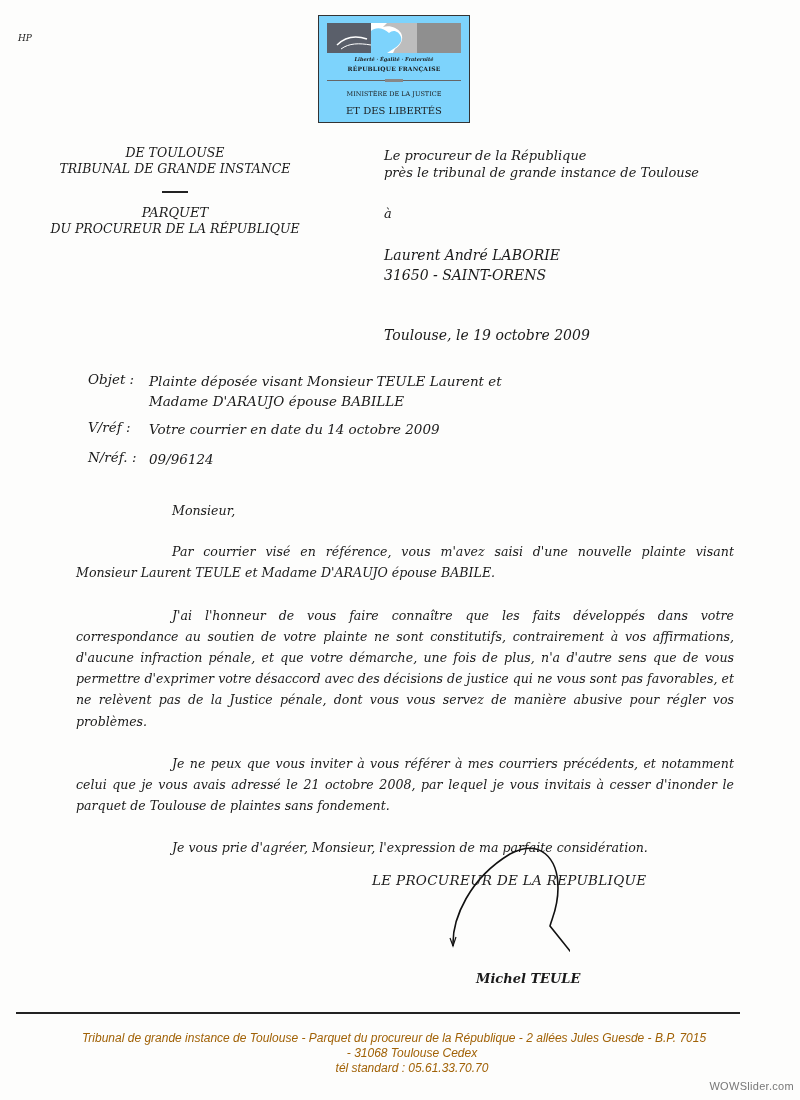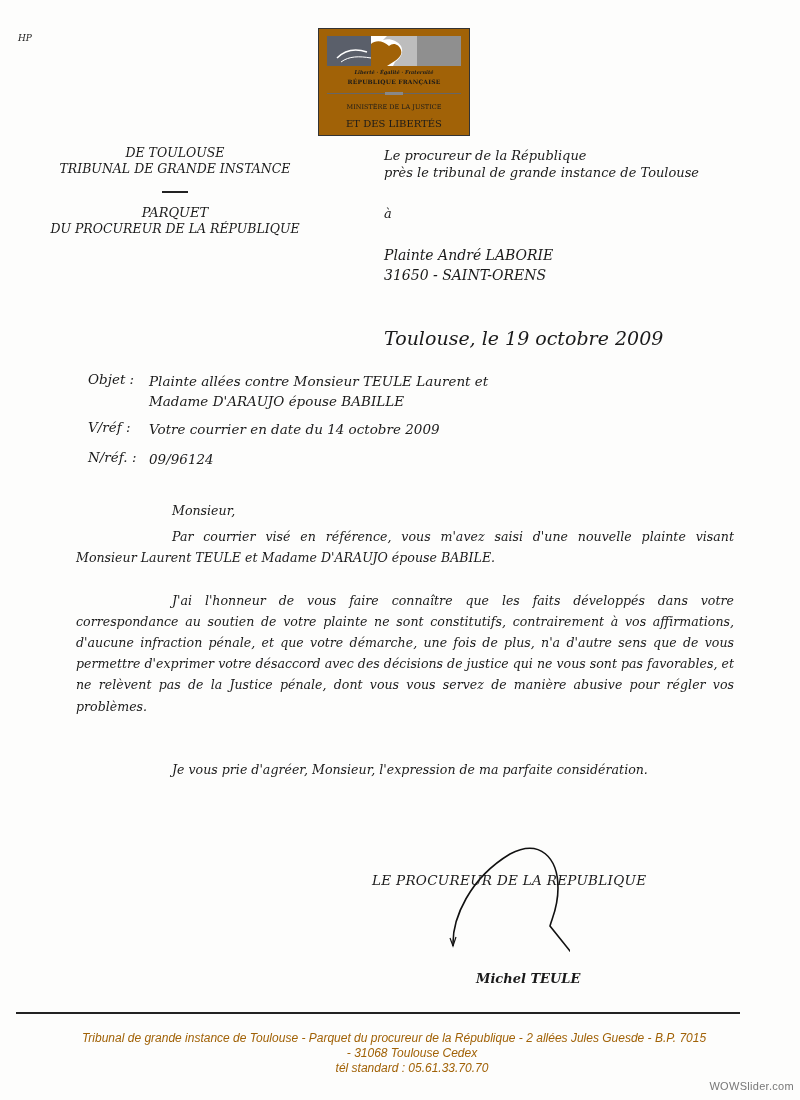--- a/index.html
+++ b/index.html
@@ -5,51 +5,51 @@
   html, body { margin: 0; padding: 0; }
   body {
     width: 800px; height: 1100px; position: relative; overflow: hidden;
     background: #fdfdfc; color: #1a1a1a;
     font-family: "DejaVu Serif", serif;
   }
   .abs { position: absolute; }
   .hp { left: 18px; top: 33px; font-size: 9px; font-style: italic; text-align: right; }
 
   
-  .logo { left: 318px; top: 15px; width: 150px; height: 106px; border: 1px solid #333; background: #a16207; margin-top: 13px; }
+  .logo { left: 318px; top: 15px; width: 150px; height: 106px; border: 1px solid #333; background: #7dd3fc; }
   .logo .marianne { position: absolute; left: 8px; top: 7px; width: 134px; height: 30px; }
   .logo .devise { position: absolute; left: 0; width: 100%; top: 40px; text-align: center; font-size: 5px; font-style: italic; font-weight: bold; }
   .logo .rf { position: absolute; left: 0; width: 100%; top: 49px; text-align: center; font-size: 6px; font-weight: bold; letter-spacing: 0.2px; }
   .logo .sep { position: absolute; left: 8px; right: 8px; top: 64px; border-top: 1px solid #666; }
   .logo .sep i { position: absolute; left: 58px; top: -2px; width: 18px; height: 3px; background: #888; }
   .logo .min1 { position: absolute; left: 0; width: 100%; top: 74px; text-align: center; font-size: 6.5px; }
   .logo .min2 { position: absolute; left: 0; width: 100%; top: 89px; text-align: center; font-size: 10px; }
 
   
   .lefthead { left: 30px; top: 145px; width: 290px; text-align: center; font-style: italic; font-size: 12.5px; line-height: 16px; }
   .lefthead .dash { width: 26px; margin: 14px auto 12px; border-top: 2px solid #222; }
   .lefthead .parquet { font-size: 13px; }
 
   
   .righthead { left: 384px; top: 147px; font-style: italic; font-size: 13px; line-height: 17px; }
   .addr { left: 384px; top: 245px; font-style: italic; font-size: 14px; line-height: 20px; }
-  .dateline { left: 384px; top: 327px; font-style: italic; font-size: 19px; }
+  .dateline { left: 384px; top: 327px; font-style: italic; font-size: 14px; }
   .a-char { left: 384px; top: 206px; font-style: italic; font-size: 13px; }
 
   
   .refs { left: 88px; top: 371px; font-style: italic; font-size: 13.5px; }
   .ref-row { position: relative; height: 20px; margin-bottom: 10px; }
   .ref-row .lbl { position: absolute; left: 0; width: 60px; }
   .ref-row .val { position: absolute; left: 61px; width: 400px; line-height: 20px; }
   .ref-row.two { height: 40px; margin-bottom: 8px; }
 
   
   .body { left: 76px; top: 500px; width: 658px; font-style: italic; font-size: 12.6px; line-height: 21.2px; }
   .body p { margin: 0; text-align: justify; text-indent: 96px; }
-  .body p.salut { margin-bottom: 5px; }
+  .body p.salut { margin-bottom: 20px; }
   .body p + p { margin-top: 0; font-style: italic; }
   .gap { height: 21px; }
 
   .signtitle { left: 372px; top: 872px; font-style: italic; font-size: 13.5px; letter-spacing: 0.3px; }
   .signer { left: 476px; top: 971px; font-style: italic; font-size: 13px; font-weight: bold; }
   .signature { left: 440px; top: 838px; }
 
   .footline { left: 16px; top: 1012px; width: 724px; border-top: 2px solid #222; }
   .footer { left: 12px; top: 1031px; width: 800px; text-align: center; font-family: "Liberation Sans", sans-serif; font-style: italic; font-size: 12px; line-height: 15px; color: #a16207; }
   .footer .l1 { position: relative; left: -18px; }
@@ -86,47 +86,48 @@
   <div>DU PROCUREUR DE LA RÉPUBLIQUE</div>
 </div>
 
 <div class="abs righthead">
   <div>Le procureur de la République</div>
   <div>près le tribunal de grande instance de Toulouse</div>
 </div>
 <div class="abs a-char">à</div>
 
 <div class="abs addr">
-  <div>Plainte André LABORIE</div>
+  <div>Laurent André LABORIE</div>
   <div>31650 - SAINT-ORENS</div>
 </div>
 
 <div class="abs dateline">Toulouse, le 19 octobre 2009</div>
 
 <div class="abs refs">
   <div class="ref-row two">
     <span class="lbl">Objet :</span>
-    <span class="val" style="width:370px">Plainte allées contre Monsieur TEULE Laurent et Madame D'ARAUJO épouse BABILLE</span>
+    <span class="val" style="width:370px">Plainte déposée visant Monsieur TEULE Laurent et Madame D'ARAUJO épouse BABILLE</span>
   </div>
   <div class="ref-row">
     <span class="lbl">V/réf :</span>
     <span class="val">Votre courrier en date du 14 octobre 2009</span>
   </div>
   <div class="ref-row">
     <span class="lbl">N/réf. :</span>
     <span class="val">09/96124</span>
   </div>
 </div>
 
 <div class="abs body">
   <p class="salut">Monsieur,</p>
   <p>Par courrier visé en référence, vous m'avez saisi d'une nouvelle plainte visant Monsieur Laurent TEULE et Madame D'ARAUJO épouse BABILE.</p>
   <div class="gap"></div>
   <p>J'ai l'honneur de vous faire connaître que les faits développés dans votre correspondance au soutien de votre plainte ne sont constitutifs, contrairement à vos affirmations, d'aucune infraction pénale, et que votre démarche, une fois de plus, n'a d'autre sens que de vous permettre d'exprimer votre désaccord avec des décisions de justice qui ne vous sont pas favorables, et ne relèvent pas de la Justice pénale, dont vous vous servez de manière abusive pour régler vos problèmes.</p>
   <div class="gap"></div>
+  <p>Je ne peux que vous inviter à vous référer à mes courriers précédents, et notamment celui que je vous avais adressé le 21 octobre 2008, par lequel je vous invitais à cesser d'inonder le parquet de Toulouse de plaintes sans fondement.</p>
   <div class="gap"></div>
   <p>Je vous prie d'agréer, Monsieur, l'expression de ma parfaite considération.</p>
 </div>
 
 <div class="abs signtitle">LE PROCUREUR DE LA REPUBLIQUE</div>
 
 <svg class="abs signature" width="130" height="120" viewBox="0 0 130 120">
   <path d="M13 108 C 12 80, 30 40, 70 16 C 100 0, 118 20, 118 50 C 118 70, 112 80, 110 88 L 134 118" stroke="#111" stroke-width="1.6" fill="none"></path>
   <path d="M10 100 L13 108 L16 99" stroke="#111" stroke-width="1.2" fill="none"></path>
 </svg>

